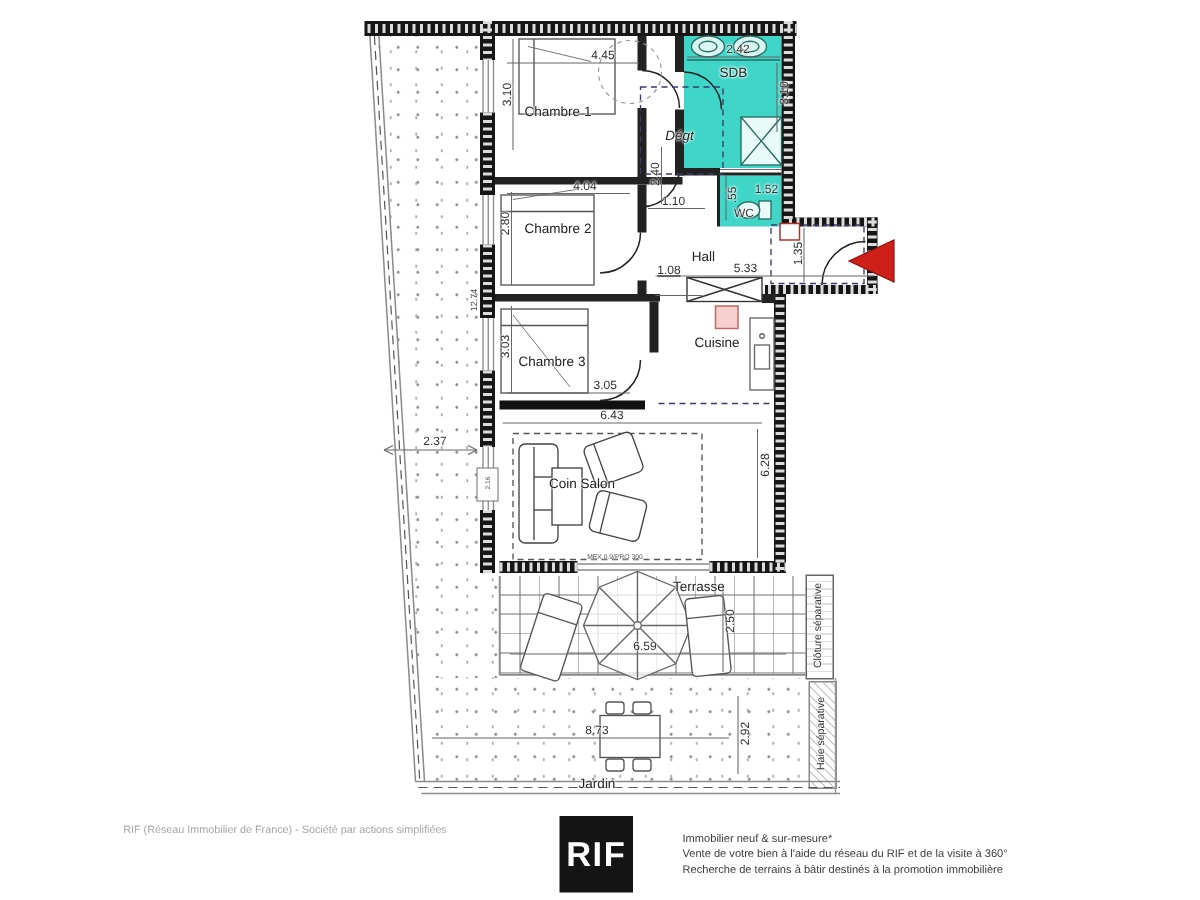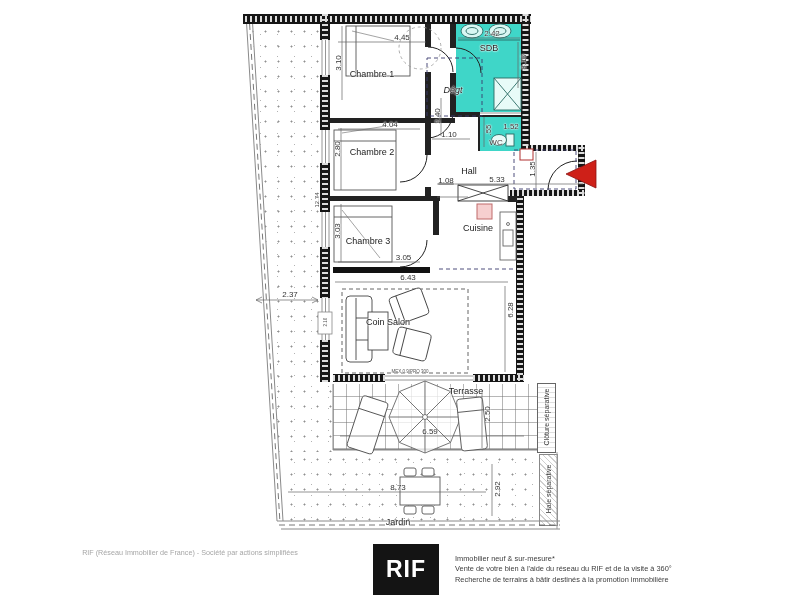--- a/index.html
+++ b/index.html
@@ -37,21 +37,21 @@
   .v { transform:translate(-50%,-50%) rotate(-90deg); }
   .tiny { font-size:6px; color:#444; }
   .micro { font-size:4.5px; color:#555; }
   .bound { font-size:7px; color:#333; }
 
   
   #footer { position:absolute; left:0; top:540px; width:800px; height:60px; background:#fff; }
   #footer-left { position:absolute; left:20px; top:6px; width:340px; text-align:center; }
   #footer-main { font-size:11.5px; font-weight:bold; color:#161616; letter-spacing:0.1px; }
   .footer-sub { font-size:7.2px; color:#a6a6a6; margin-top:2px; }
-  #rif-logo { position:absolute; left:373px; top:4px; width:66px; height:51px; background:#141414;
+  #rif-logo { position:absolute; left:373px; top:4px; width:49px; height:51px; background:#141414;
     display:flex; align-items:center; justify-content:center; }
   #rif-logo span { color:#fff; font-weight:bold; font-size:23px; letter-spacing:1px; }
   #footer-right { position:absolute; left:455px; top:12px; width:330px; }
   .footer-r { font-size:7.4px; color:#3c3c3c; margin-top:1.5px; }
 </style>
 </head>
 <body>
 
 <div id="stage">
 

